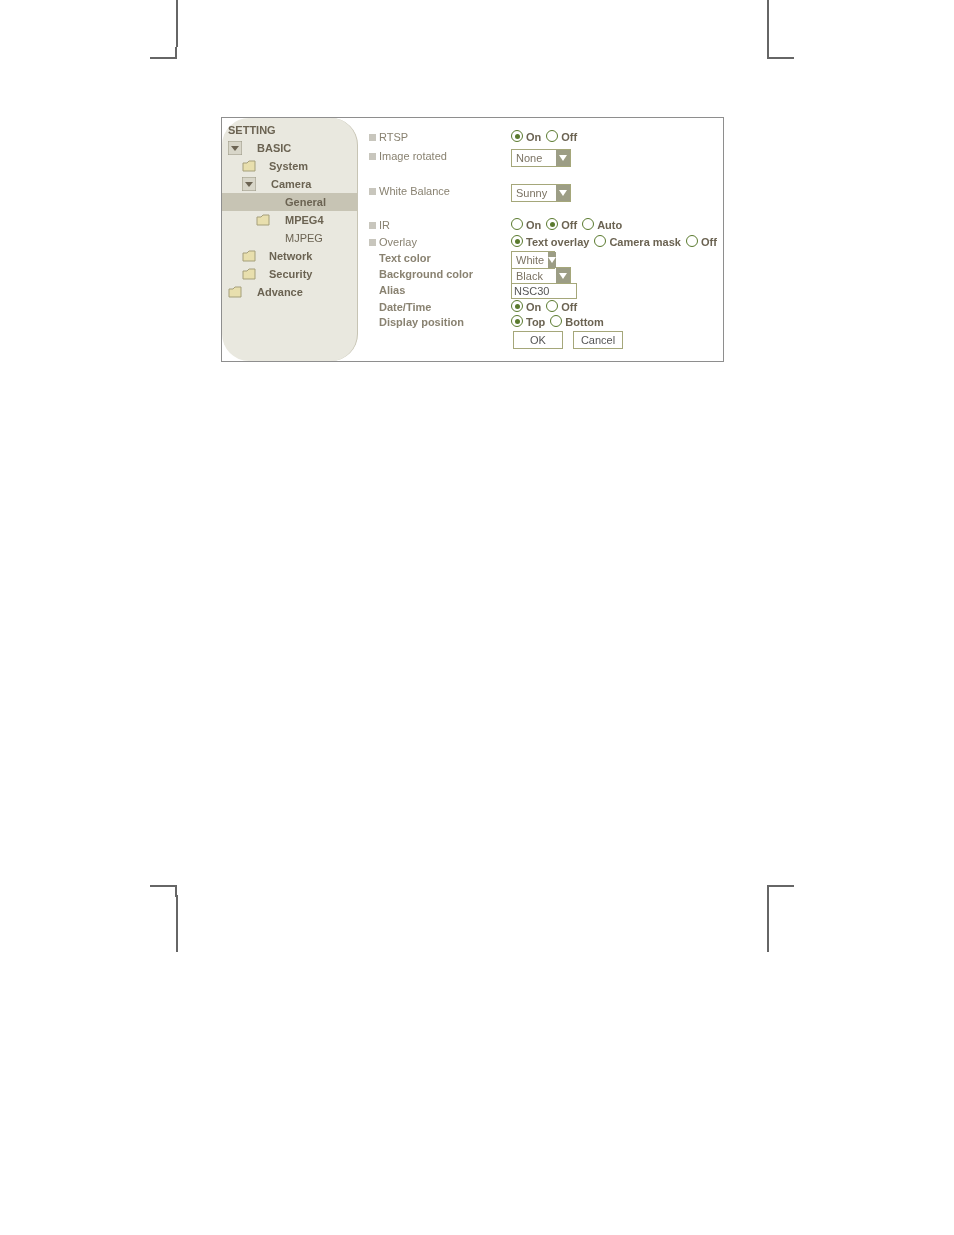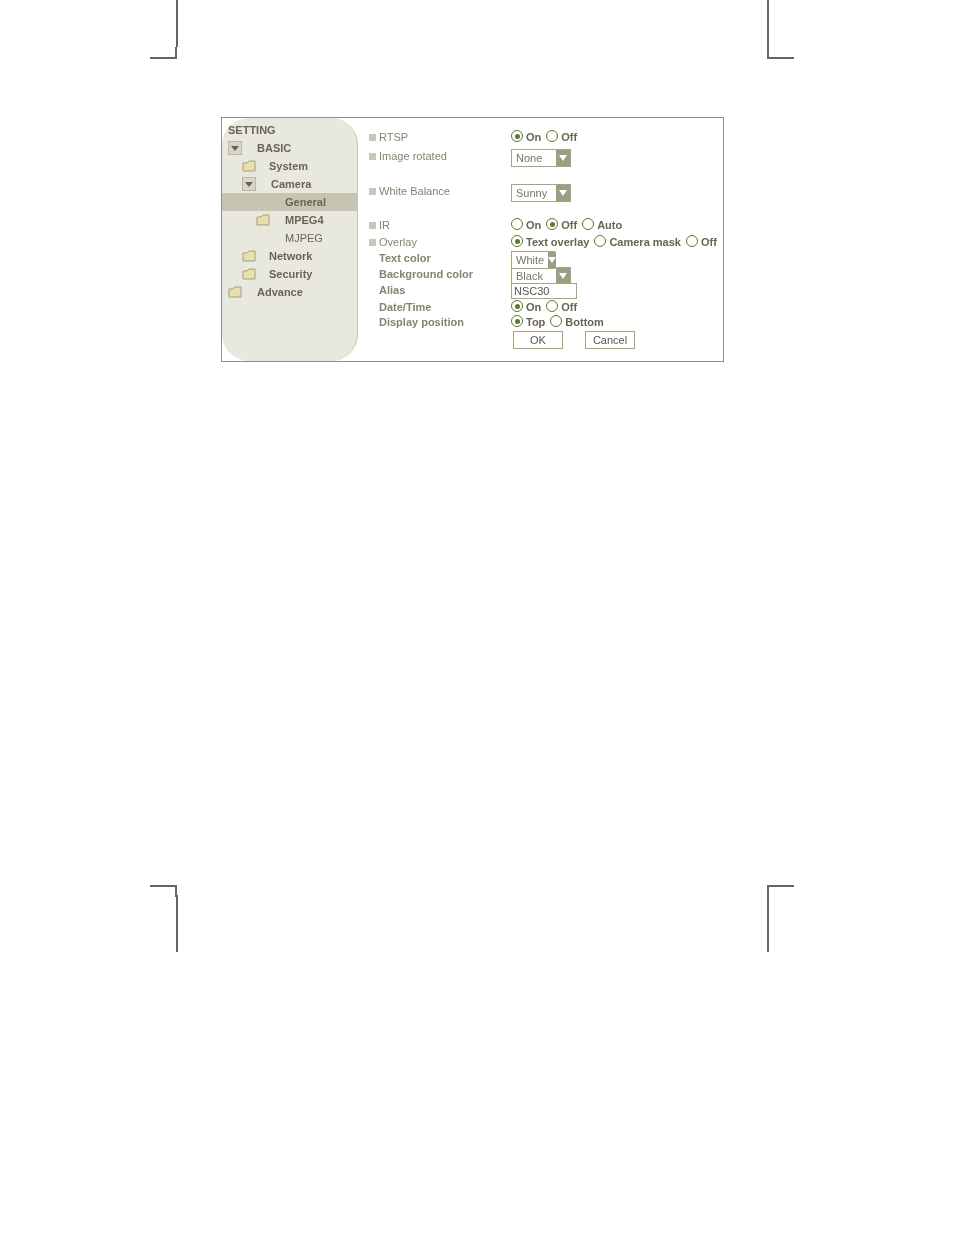--- a/index.html
+++ b/index.html
@@ -74,21 +74,21 @@
   .radio .circ{ width:10px; height:10px; border:1px solid #5a7a2e; border-radius:50%; margin-right:3px; display:flex; align-items:center; justify-content:center; flex:0 0 auto;}
   .radio.sel .circ::after{ content:""; width:5px; height:5px; background:#5a7a2e; border-radius:50%; display:block;}
   .radio span{ color:#6b6352; font-weight:bold;}
 
   .select{ display:inline-flex; align-items:flex-end; height:16px; border:1px solid #a5a77a; background:#fff;}
   .select .val{ padding:0 4px; color:#7b7363; font-size:11px;}
   .select .dd{ width:14px; height:16px; background:#9c9d85; display:flex; align-items:center; justify-content:center;}
   .select .dd svg{display:block;}
 
   .textin{ border:1px solid #a5a77a; height:14px; width:60px; padding:0 2px; background:#fff; font-size:11px; color:#555;}
-  .btnbar{ position:absolute; left:0; right:0; display:flex; gap:22px; justify-content:flex-start; padding-left:155px;}
+  .btnbar{ position:absolute; left:0; right:0; display:flex; gap:10px; justify-content:flex-start; padding-left:155px;}
   .btn{ border:1px solid #a5a77a; background:#fff; color:#555; font-size:11px; height:16px; width:48px; display:flex; align-items:center; justify-content:center; cursor:pointer;}
 </style>
 </head>
 <body>
 
 <div class="tick-top-left"></div>
 <div class="tick-top-right"></div>
 <div class="crop-tl"></div>
 <div class="crop-tr"></div>
 <div class="crop-bl"></div>

